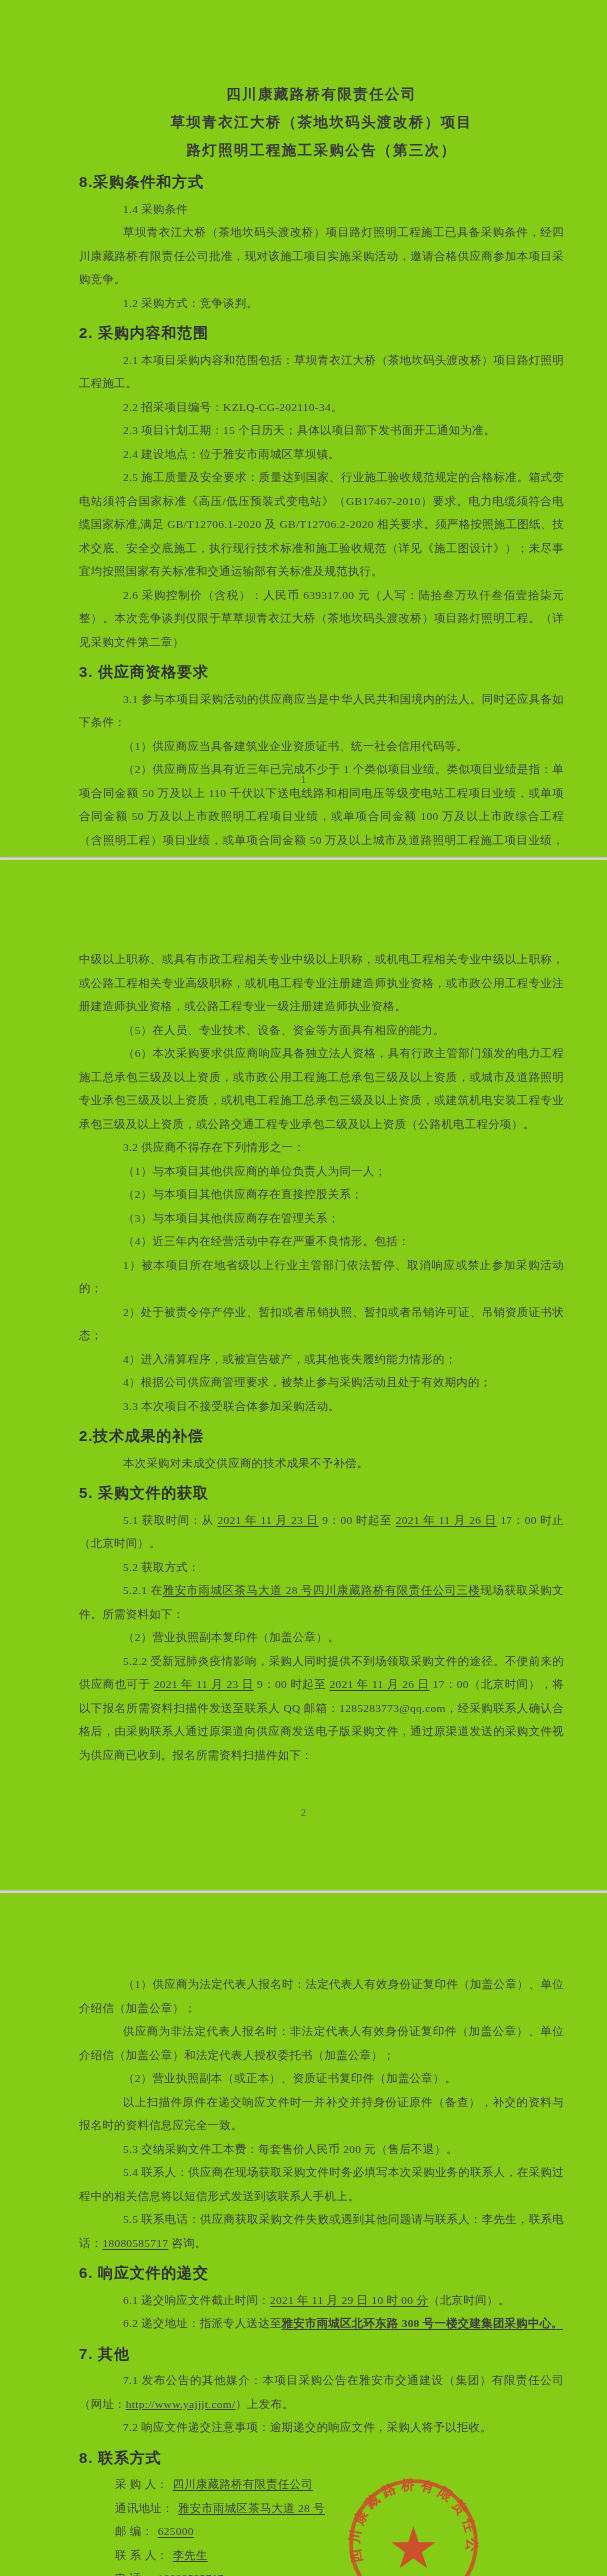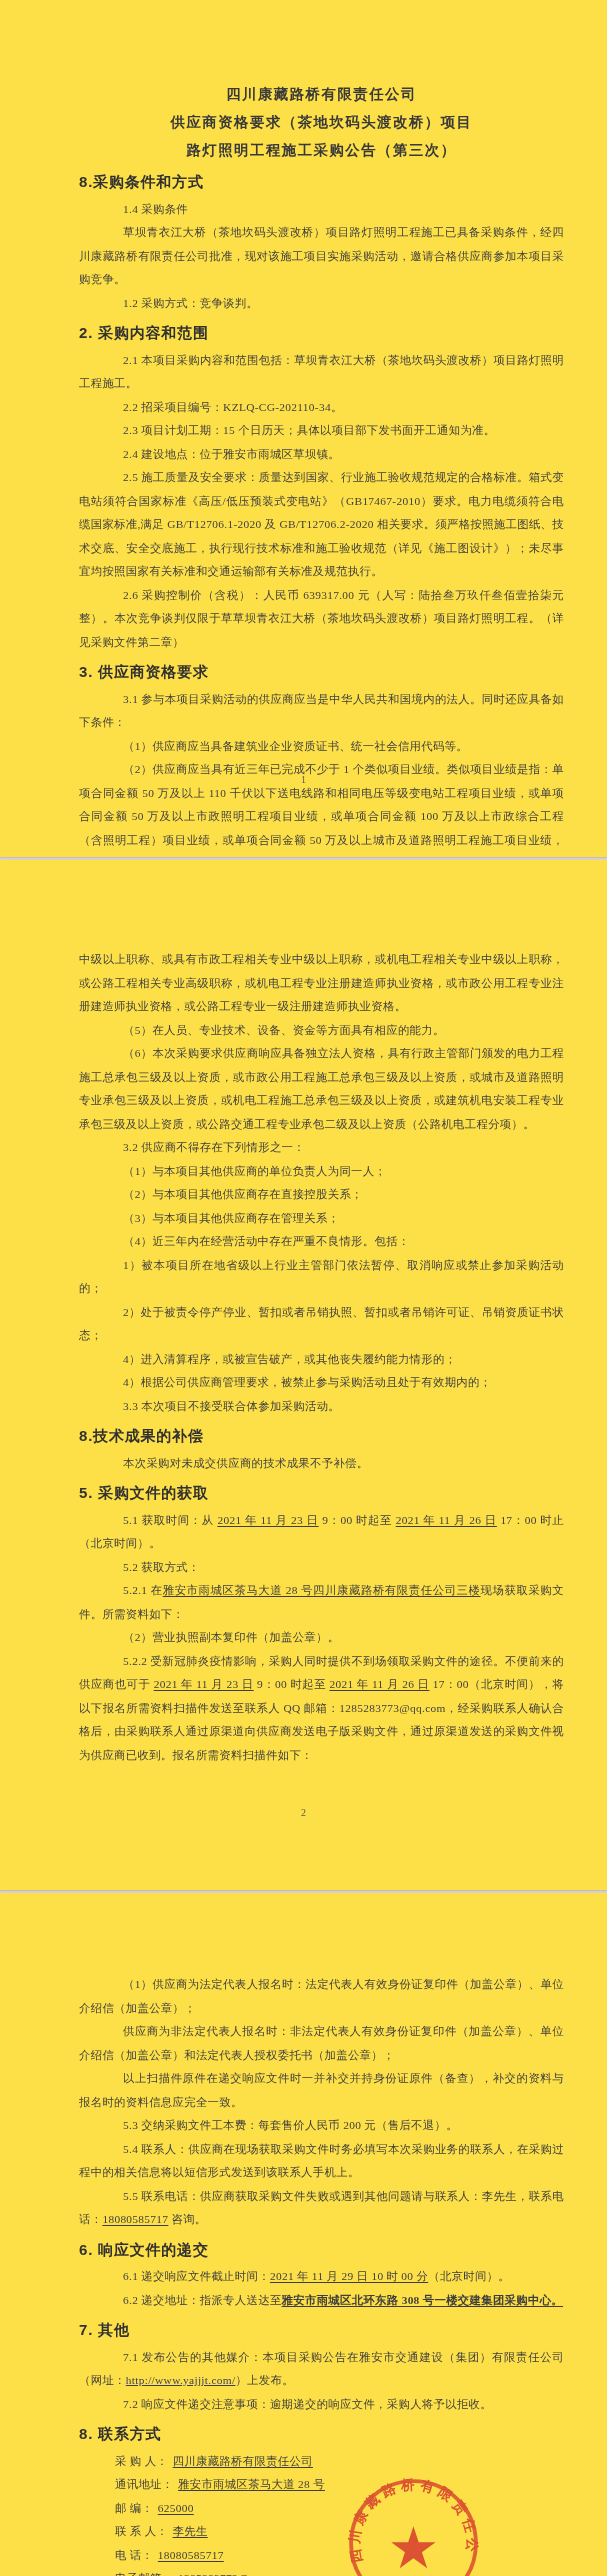--- a/index.html
+++ b/index.html
@@ -1,18 +1,18 @@
 <!DOCTYPE html>
 <html style="font-size:12px"><head>
 <meta charset="utf-8">
 <style>
   html,body{margin:0;padding:0;}
   body{background:#cfc6c6;font-family:"Liberation Serif",serif;}
   .doc{width:607px;height:2576px;margin:0 auto;background:#d9d0d0;overflow:hidden;}
-  .page{position:relative;background:#fde047;height:857px;margin:0 0 3px 0;
+  .page{position:relative;background:#84cc16;height:857px;margin:0 0 3px 0;
         padding:0 43px 0 79px;box-sizing:border-box;overflow:hidden;
         box-shadow:0 0.8px 1.5px rgba(110,90,90,.45);}
   .page.p2{height:1030px;}
   .page.p3{height:807px;margin-bottom:0;}
   .pad1{padding-top:80px;}
   .pad2{padding-top:88px;}
   .pad3{padding-top:80px;}
   .title{font-family:"Liberation Sans",sans-serif;font-weight:700;color:#3a3939;
          font-size:14.4px;line-height:28px;text-align:center;margin:0;letter-spacing:1.5px;}
   .sech{font-family:"Liberation Sans",sans-serif;font-weight:700;color:#323131;
@@ -34,21 +34,21 @@
   .seal{position:absolute;left:345px;top:582px;width:137px;height:137px;
         opacity:.88;pointer-events:none;}
 </style>
 </head>
 <body>
 
 <div class="doc">
 
   <section class="page p1 pad1">
     <h1 class="title">四川康藏路桥有限责任公司</h1>
-    <h1 class="title">供应商资格要求（茶地坎码头渡改桥）项目</h1>
+    <h1 class="title">草坝青衣江大桥（茶地坎码头渡改桥）项目</h1>
     <h1 class="title">路灯照明工程施工采购公告（第三次）</h1>
 
     <h2 class="sech">8.采购条件和方式</h2>
     <p class="para">1.4 采购条件</p>
     <p class="para">草坝青衣江大桥（茶地坎码头渡改桥）项目路灯照明工程施工已具备采购条件，经四川康藏路桥有限责任公司批准，现对该施工项目实施采购活动，邀请合格供应商参加本项目采购竞争。</p>
     <p class="para">1.2 采购方式：竞争谈判。</p>
 
     <h2 class="sech">2. 采购内容和范围</h2>
     <p class="para">2.1 本项目采购内容和范围包括：草坝青衣江大桥（茶地坎码头渡改桥）项目路灯照明工程施工。</p>
     <p class="para">2.2 招采项目编号：KZLQ-CG-202110-34。</p>
@@ -73,36 +73,37 @@
     <p class="para">（1）与本项目其他供应商的单位负责人为同一人；</p>
     <p class="para">（2）与本项目其他供应商存在直接控股关系；</p>
     <p class="para">（3）与本项目其他供应商存在管理关系；</p>
     <p class="para">（4）近三年内在经营活动中存在严重不良情形。包括：</p>
     <p class="para">1）被本项目所在地省级以上行业主管部门依法暂停、取消响应或禁止参加采购活动的；</p>
     <p class="para">2）处于被责令停产停业、暂扣或者吊销执照、暂扣或者吊销许可证、吊销资质证书状态；</p>
     <p class="para">4）进入清算程序，或被宣告破产，或其他丧失履约能力情形的；</p>
     <p class="para">4）根据公司供应商管理要求，被禁止参与采购活动且处于有效期内的；</p>
     <p class="para">3.3 本次项目不接受联合体参加采购活动。</p>
 
-    <h2 class="sech">8.技术成果的补偿</h2>
+    <h2 class="sech">2.技术成果的补偿</h2>
     <p class="para">本次采购对未成交供应商的技术成果不予补偿。</p>
 
     <h2 class="sech">5. 采购文件的获取</h2>
     <p class="para"><span>5.1 获取时间：从 </span><span class="u">2021 年 11 月 23 日</span><span> 9：00 时起至 </span><span class="u">2021 年 11 月 26 日</span><span> 17：00 时止（北京时间）。</span></p>
     <p class="para">5.2 获取方式：</p>
     <p class="para"><span>5.2.1 在</span><span class="u">雅安市雨城区茶马大道 28 号四川康藏路桥有限责任公司三楼</span><span>现场获取采购文件。所需资料如下：</span></p>
     <p class="para">（2）营业执照副本复印件（加盖公章）。</p>
     <p class="para"><span>5.2.2 受新冠肺炎疫情影响，采购人同时提供不到场领取采购文件的途径。不便前来的供应商也可于 </span><span class="u">2021 年 11 月 23 日</span><span> 9：00 时起至 </span><span class="u">2021 年 11 月 26 日</span><span> 17：00（北京时间），将以下报名所需资料扫描件发送至联系人 QQ 邮箱：1285283773@qq.com，经采购联系人确认合格后，由采购联系人通过原渠道向供应商发送电子版采购文件，通过原渠道发送的采购文件视为供应商已收到。报名所需资料扫描件如下：</span></p>
 
     <div class="pageno">2</div>
   </section>
 
   <section class="page p3 pad3">
     <p class="para">（1）供应商为法定代表人报名时：法定代表人有效身份证复印件（加盖公章）、单位介绍信（加盖公章）；</p>
     <p class="para">供应商为非法定代表人报名时：非法定代表人有效身份证复印件（加盖公章）、单位介绍信（加盖公章）和法定代表人授权委托书（加盖公章）；</p>
+    <p class="para">（2）营业执照副本（或正本）、资质证书复印件（加盖公章）。</p>
     <p class="para">以上扫描件原件在递交响应文件时一并补交并持身份证原件（备查），补交的资料与报名时的资料信息应完全一致。</p>
     <p class="para">5.3 交纳采购文件工本费：每套售价人民币 200 元（售后不退）。</p>
     <p class="para">5.4 联系人：供应商在现场获取采购文件时务必填写本次采购业务的联系人，在采购过程中的相关信息将以短信形式发送到该联系人手机上。</p>
     <p class="para"><span>5.5 联系电话：供应商获取采购文件失败或遇到其他问题请与联系人：李先生，联系电话：</span><span class="u">18080585717</span><span> 咨询。</span></p>
 
     <h2 class="sech">6. 响应文件的递交</h2>
     <p class="para"><span>6.1 递交响应文件截止时间：</span><span class="u">2021 年 11 月 29 日 10 时 00 分</span><span>（北京时间）。</span></p>
     <p class="para"><span>6.2 递交地址：指派专人送达至</span><span class="u b">雅安市雨城区北环东路 308 号一楼交建集团采购中心。</span></p>
 
     <h2 class="sech">7. 其他</h2>

